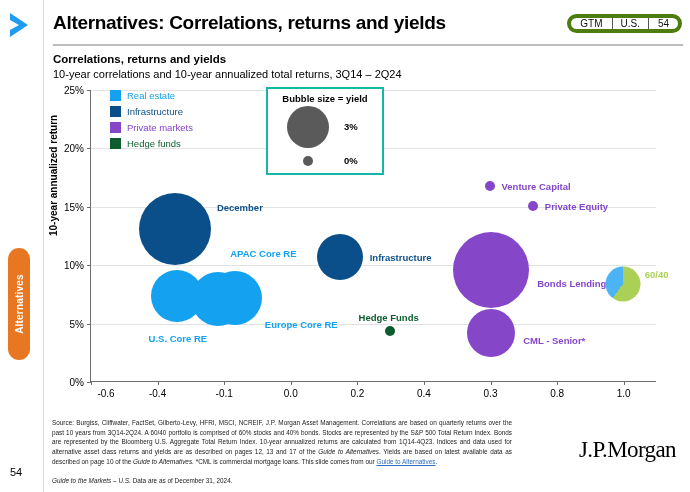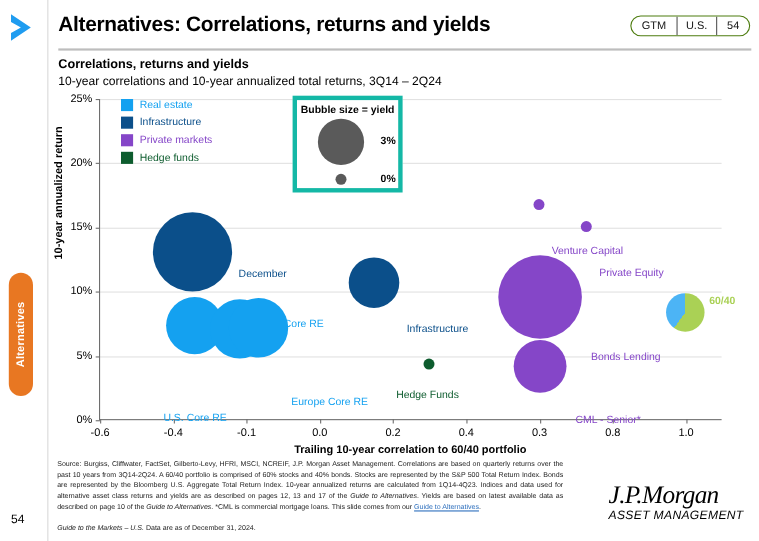--- a/index.html
+++ b/index.html
@@ -42,21 +42,21 @@
     position: absolute; left: 6px; top: 10px; width: 28px; height: 30px;
   }
   #header-title {
     position: absolute; left: 53px; top: 12px;
     font-size: 19px; font-weight: bold; letter-spacing: -.3px;
     color: #000;
   }
   #badge-group {
     position: absolute; right: 8px; top: 14px;
     display: flex; align-items: stretch;
-    border: 1px solid #4d7c0f;
+    border: 4px solid #4d7c0f;
     border-radius: 10px;
     height: 19px;
     overflow: hidden;
     background: #fff;
   }
   .badge-cell {
     font-size: 10px; color: #111;
     padding: 0 8px;
     display: flex; align-items: center; justify-content: center;
     border-left: 1px solid #555;
@@ -127,43 +127,43 @@
   #category-legend {
     position: absolute; left: 110px; top: 89px;
     display: flex; flex-direction: column; gap: 3px;
   }
   .legend-row { display: flex; align-items: center; gap: 6px; height: 13px; }
   .legend-swatch { width: 11px; height: 11px; }
   .legend-text { font-size: 9.5px; font-weight: normal; }
 
   #size-legend {
     position: absolute; left: 266px; top: 87px;
-    width: 100px; height: 88px;
-    border: 4px solid #14b8a6;
+    width: 118px; height: 88px;
+    border: 2px solid #14b8a6;
     background: #fff;
   }
   #size-legend-title {
     position: absolute; left: 0; top: 4px; width: 100%;
     text-align: center; font-size: 9.5px; font-weight: bold;
   }
   .size-bubble {
     position: absolute; border-radius: 50%; background: #5a5a5a;
   }
   .size-label {
     position: absolute; font-size: 9.5px; font-weight: bold;
   }
 
   
   .bubble {
     position: absolute; border-radius: 50%;
     transform: translate(-50%,-50%);
   }
   .bubble-label {
-    position: absolute; font-size: 9.5px; font-weight: normal;
-    white-space: nowrap; transform: translateY(-50%); margin-top: 42px;
+    position: absolute; font-size: 9.5px; font-weight: bold;
+    white-space: nowrap; transform: translateY(-50%);
   }
 
   #sixty-forty-pie {
     position: absolute; width: 35px; height: 35px; border-radius: 50%;
     transform: translate(-50%,-50%);
     background: conic-gradient(from 0deg, #aad155 0deg 216deg, #4cb4f5 216deg 360deg);
   }
   #sixty-forty-label {
     position: absolute; font-size: 9.5px; font-weight: bold;
     color: #aad155; transform: translateY(-50%);
@@ -177,21 +177,21 @@
   }
   #footnote .ital { font-style: italic; }
   #footnote a { color: #2d6fbd; text-decoration: underline; }
   #footnote-last {
     position: absolute; left: 52px; top: 477px; width: 460px;
     font-size: 6.4px; color: #222;
   }
   #footnote-last .ital { font-style: italic; }
 
   #logo {
-    position: absolute; right: 14px; top: 438px; text-align: left; font-style: italic;
+    position: absolute; right: 14px; top: 438px; text-align: left;
   }
   #logo-main {
     font-family: "Liberation Serif", serif;
     font-size: 23px; letter-spacing: -.6px; color: #000; line-height: 1;
   }
   #logo-sub {
     font-size: 11px; letter-spacing: .3px; color: #000; margin-top: 2px;
   }
 </style>
 </head>
@@ -229,39 +229,38 @@
       <div class="ytick-mark" style="top: 233.6px;"></div>
       <div class="gridline" style="top: 175.2px;"></div>
       <div class="ytick-mark" style="top: 175.2px;"></div>
       <div class="gridline" style="top: 116.8px;"></div>
       <div class="ytick-mark" style="top: 116.8px;"></div>
       <div class="gridline" style="top: 58.4px;"></div>
       <div class="ytick-mark" style="top: 58.4px;"></div>
       <div class="gridline" style="top: 0px;"></div>
       <div class="ytick-mark" style="top: 0px;"></div>
       <div class="xtick-mark" style="left: 0px;"></div>
-      <div class="xtick-label" style="left: 0px;">-0.6</div>
+      <div class="xtick-label" style="left: 15px;">-0.6</div>
       <div class="xtick-mark" style="left: 66.5882px;"></div>
       <div class="xtick-label" style="left: 66.5882px;">-0.4</div>
       <div class="xtick-mark" style="left: 133.176px;"></div>
       <div class="xtick-label" style="left: 133.176px;">-0.1</div>
       <div class="xtick-mark" style="left: 199.765px;"></div>
       <div class="xtick-label" style="left: 199.765px;">0.0</div>
       <div class="xtick-mark" style="left: 266.353px;"></div>
       <div class="xtick-label" style="left: 266.353px;">0.2</div>
       <div class="xtick-mark" style="left: 332.941px;"></div>
       <div class="xtick-label" style="left: 332.941px;">0.4</div>
       <div class="xtick-mark" style="left: 399.529px;"></div>
       <div class="xtick-label" style="left: 399.529px;">0.3</div>
       <div class="xtick-mark" style="left: 466.118px;"></div>
       <div class="xtick-label" style="left: 466.118px;">0.8</div>
       <div class="xtick-mark" style="left: 532.706px;"></div>
       <div class="xtick-label" style="left: 532.706px;">1.0</div>
     </div>
-  <div id="x-axis-title">Trailing 10-year correlation to 60/40 portfolio</div>
 <div class="ytick-label" style="top: 382px; left: 44px; right: auto;">0%</div>
     <div class="ytick-label" style="top: 323.6px; left: 44px; right: auto;">5%</div>
     <div class="ytick-label" style="top: 265.2px; left: 44px; right: auto;">10%</div>
     <div class="ytick-label" style="top: 206.8px; left: 44px; right: auto;">15%</div>
     <div class="ytick-label" style="top: 148.4px; left: 44px; right: auto;">20%</div>
     <div class="ytick-label" style="top: 90px; left: 44px; right: auto;">25%</div>
     <div class="bubble" title="Transport" style="left: 174.9px; top: 228.992px; width: 72px; height: 72px; background: rgb(11, 79, 138);"></div>
     <div class="bubble-label" style="color: rgb(11, 79, 138); top: 206.992px; left: 216.9px;">December</div>
     <div class="bubble" title="Infrastructure" style="left: 339.706px; top: 257.024px; width: 46px; height: 46px; background: rgb(11, 79, 138);"></div>
     <div class="bubble-label" style="color: rgb(11, 79, 138); top: 257.024px; left: 369.706px;">Infrastructure</div>
@@ -312,14 +311,13 @@
     <div class="size-label" style="left: 76px; top: 66px;">0%</div>
   </div>
 
 <div id="footnote"><span>Source: Burgiss, Cliffwater, FactSet, Gilberto-Levy, HFRI, MSCI, NCREIF, J.P. Morgan Asset Management. Correlations are based on quarterly returns over the past 10 years from 3Q14-2Q24. A 60/40 portfolio is comprised of 60% stocks and 40% bonds. Stocks are represented by the S&amp;P 500 Total Return Index. Bonds are represented by the Bloomberg U.S. Aggregate Total Return Index. 10-year annualized returns are calculated from 1Q14-4Q23. Indices and data used for alternative asset class returns and yields are as described on pages 12, 13 and 17 of the </span><span class="ital">Guide to Alternatives</span><span>. Yields are based on latest available data as described on page 10 of the </span><span class="ital">Guide to Alternatives</span><span>. *CML is commercial mortgage loans. This slide comes from our </span><a href="#">Guide to Alternatives</a><span>.</span></div>
 <div id="footnote-last">
   <span class="ital">Guide to the Markets – U.S.</span><span> Data are as of December 31, 2024.</span>
 </div>
 
 <div id="logo">
   <div id="logo-main">J.P.Morgan</div>
-  <div id="logo-sub">ASSET MANAGEMENT</div>
 </div>
 
 </body></html>

